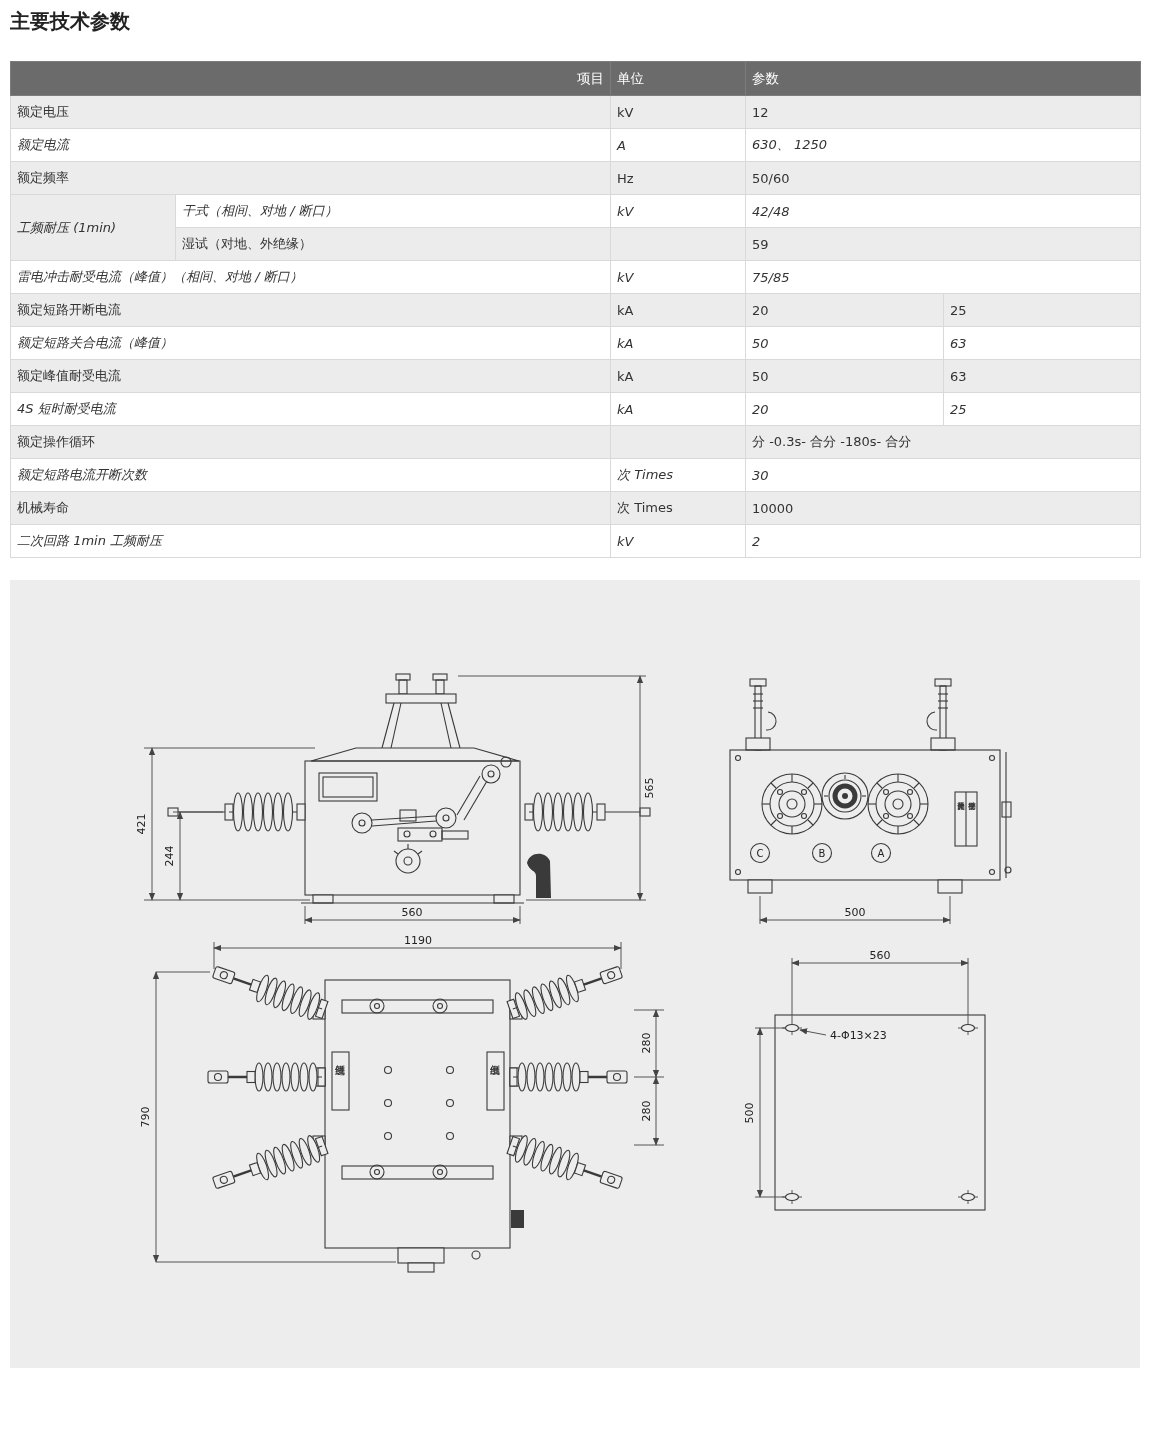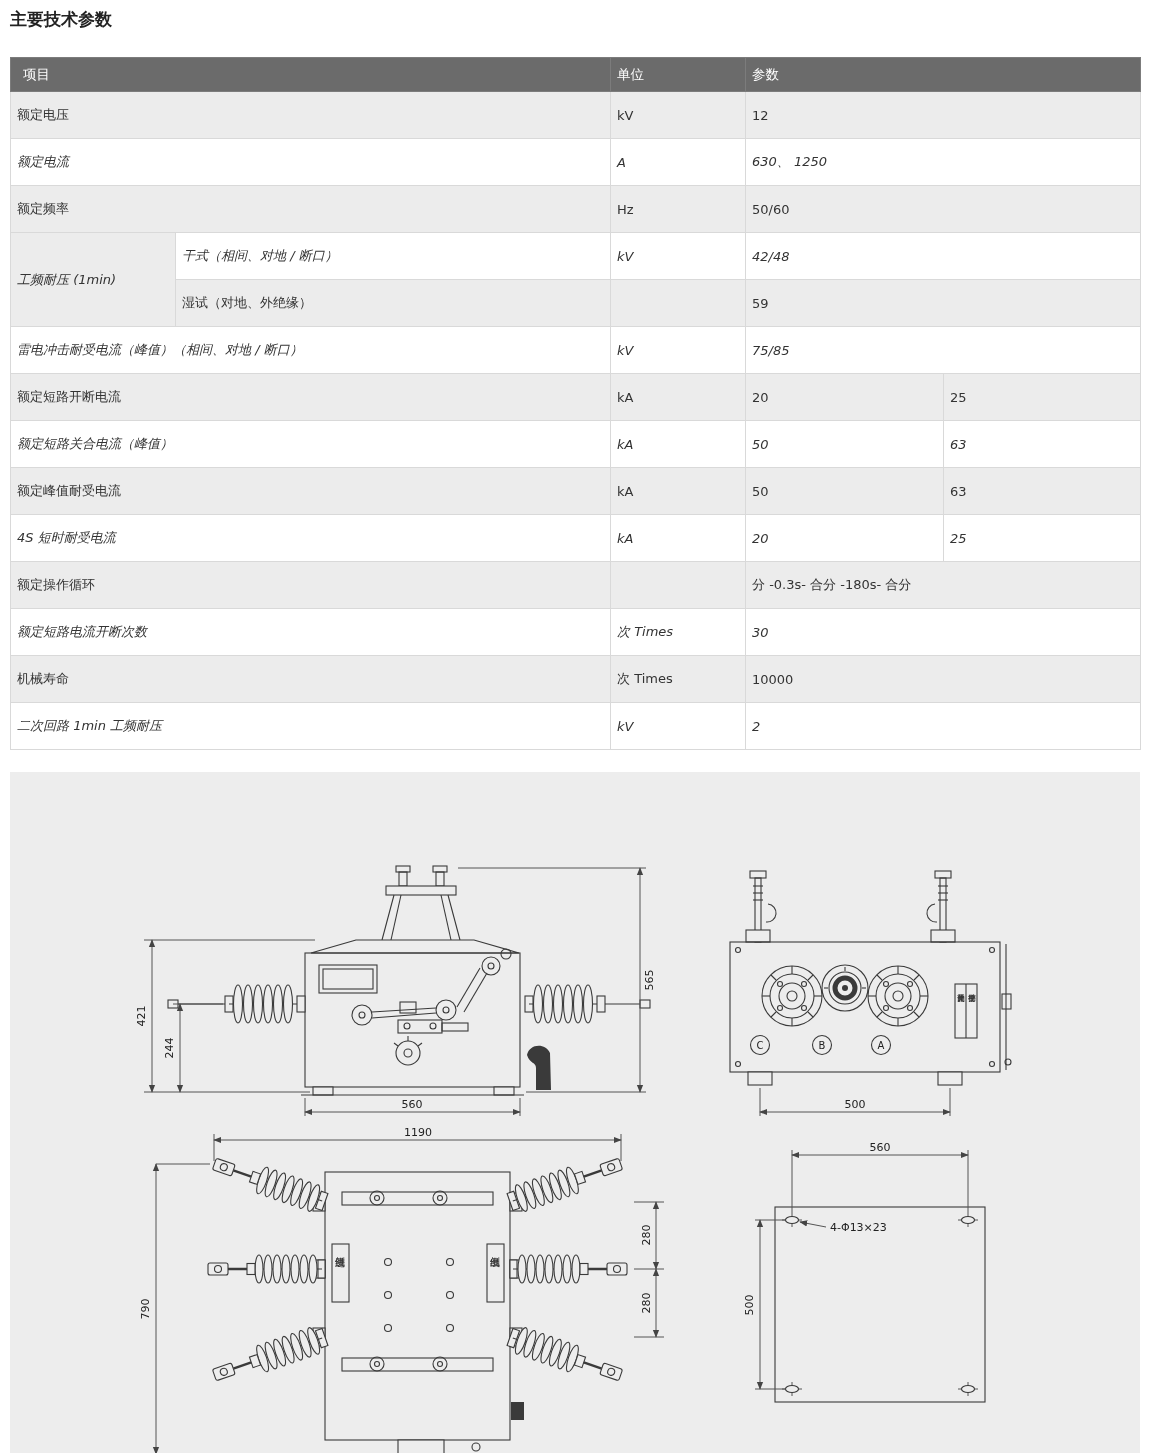--- a/index.html
+++ b/index.html
@@ -4,30 +4,30 @@
 <style>
   * { box-sizing: border-box; margin: 0; padding: 0; }
   html, body { background: #fff; }
   body {
     width: 1150px;
     font-family: "DejaVu Sans", "Liberation Sans", sans-serif;
     color: #333;
   }
   .page { padding: 8px 10px 0 10px; }
 
-  .doc-title { font-size: 17px; font-weight: bold; color: #222; margin-bottom: 26px; }
+  .doc-title { font-size: 20px; font-weight: bold; color: #222; margin-bottom: 26px; }
   .doc-subtitle { font-size: 13px; color: #444; margin-bottom: 12px; }
 
   table.specs { width: 1130px; border-collapse: collapse; table-layout: fixed; font-size: 13px; border: 1px solid #cfcfcf; }
   table.specs th {
     background: #6b6b6b; color: #fff; font-weight: normal; font-size: 13.5px;
     height: 34px; border: 1px solid #7c7c7c; text-align: left; padding: 0 6px;
   }
-  table.specs th.h-item { text-align: left; padding-left: 12px; }
-  table.specs td { border: 1px solid #d9d9d9; height: 33px; padding: 14px 6px; color: #333; }
+  table.specs th.h-item { text-align: right; padding-left: 12px; }
+  table.specs td { border: 1px solid #d9d9d9; height: 33px; padding: 0 6px; color: #333; }
   tr.odd td { background: #ececec; }
   tr.even td { background: #ffffff; font-style: italic; }
   td.merge { background: #ececec !important; }
   td.t-item { text-align: left; padding-left: 12px; }
   td.t-c { text-align: left; }
 
   .section-title { margin-top: 42px; font-size: 16px; font-weight: bold; color: #222; }
   .drawing-area { margin-top: 22px; width: 1130px; height: 788px; background: #ededed; overflow: hidden; }
 
   

